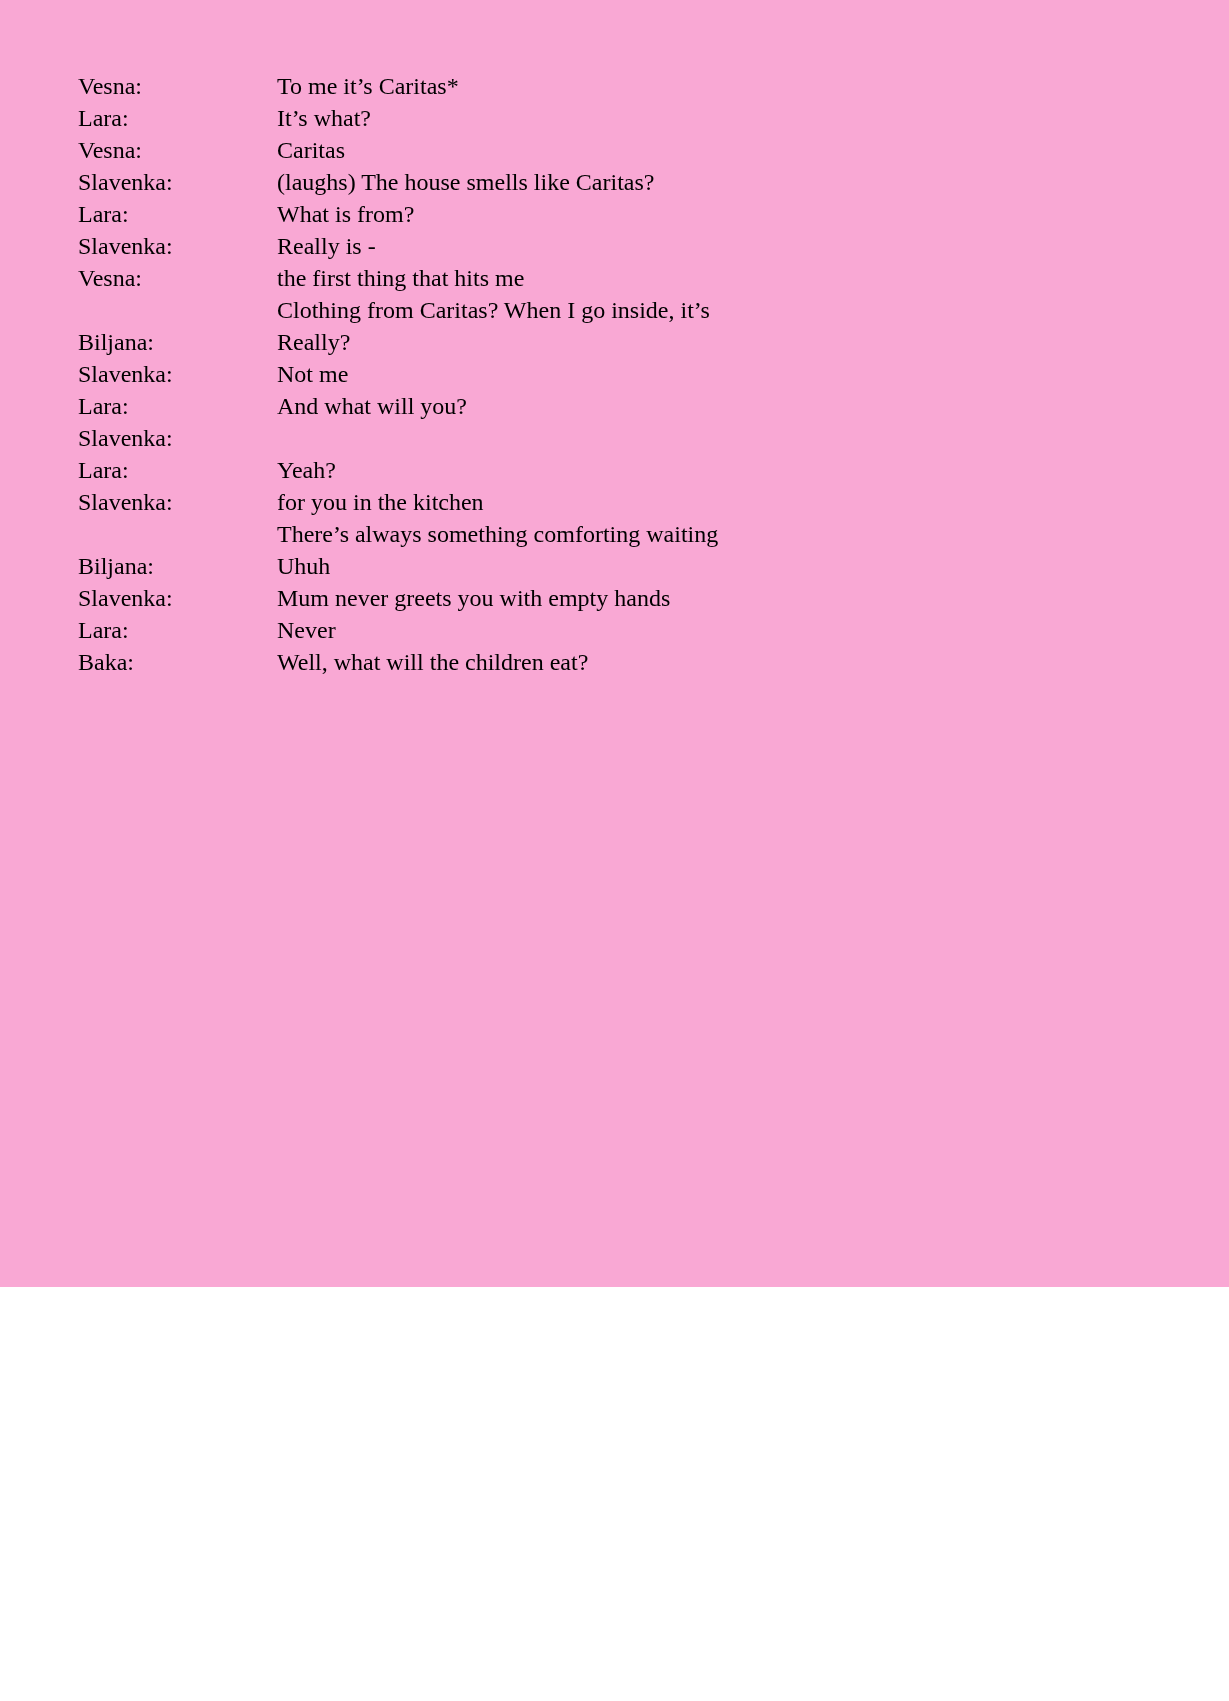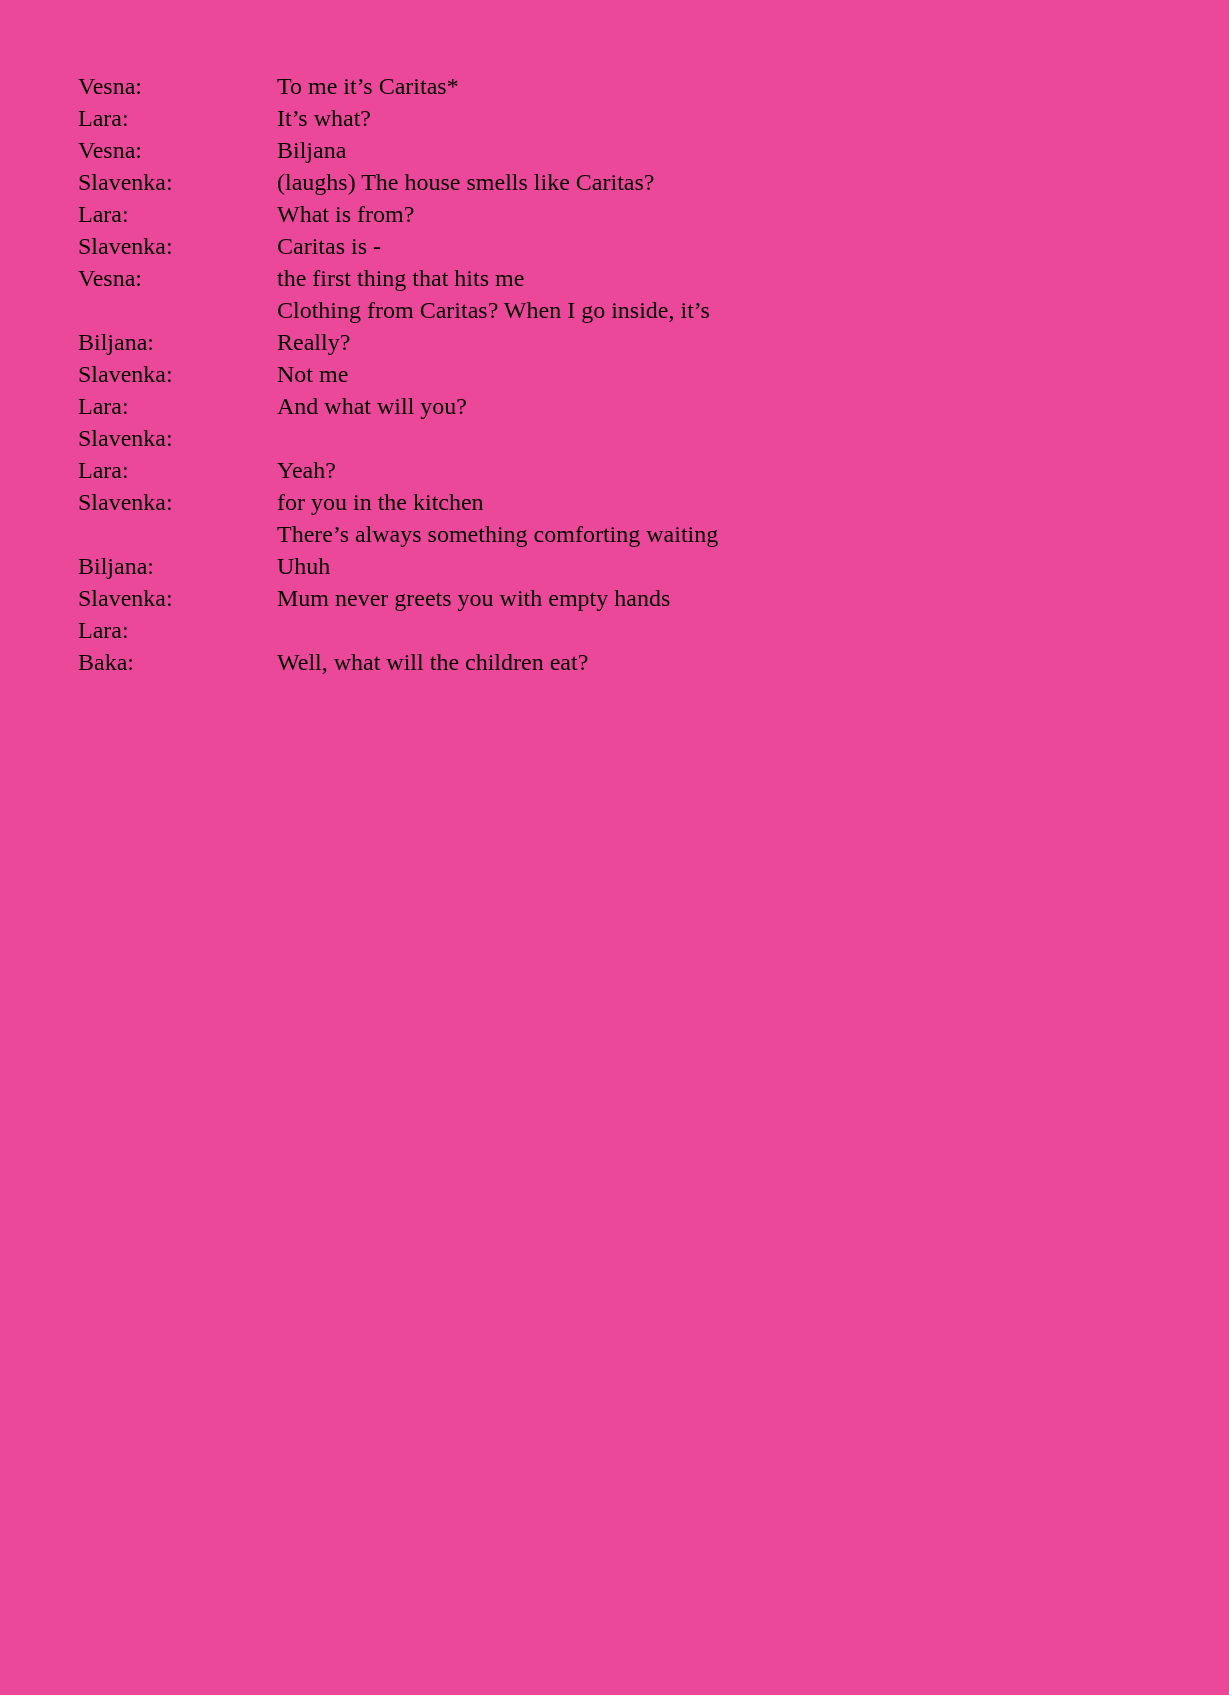--- a/index.html
+++ b/index.html
@@ -3,22 +3,22 @@
 <meta charset="utf-8">
 <style>
   html, body {
     margin: 0;
     padding: 0;
     background: #ffffff;
   }
   .page {
     position: relative;
     width: 1229px;
-    height: 1695px;
-    background: #ec4899;
+    height: 1287px;
+    background: #f9a8d4;
     overflow: hidden;
     font-family: "Liberation Serif", serif;
     color: #000000;
   }
   .transcript {
     position: absolute;
     left: 78px;
     top: 70px;
     font-size: 24px;
     line-height: 32px;
@@ -55,42 +55,42 @@
     <div class="row">
       <div class="speaker">Lara:</div>
       <div class="utterance">
         <div class="line">It’s what?</div>
       </div>
     </div>
 
     <div class="row">
       <div class="speaker">Vesna:</div>
       <div class="utterance">
-        <div class="line">Biljana</div>
+        <div class="line">Caritas</div>
       </div>
     </div>
 
     <div class="row">
       <div class="speaker">Slavenka:</div>
       <div class="utterance">
         <div class="line">(laughs) The house smells like Caritas?</div>
       </div>
     </div>
 
     <div class="row">
       <div class="speaker">Lara:</div>
       <div class="utterance">
         <div class="line">What is from?</div>
       </div>
     </div>
 
     <div class="row">
       <div class="speaker">Slavenka:</div>
       <div class="utterance">
-        <div class="line">Caritas is -</div>
+        <div class="line">Really is -</div>
       </div>
     </div>
 
     <div class="row">
       <div class="speaker">Vesna:</div>
       <div class="utterance">
         <div class="line">the first thing that hits me</div>
         <div class="line">Clothing from Caritas? When I go inside, it’s</div>
       </div>
     </div>
@@ -144,20 +144,23 @@
 
     <div class="row">
       <div class="speaker">Slavenka:</div>
       <div class="utterance">
         <div class="line">Mum never greets you with empty hands</div>
       </div>
     </div>
 
     <div class="row">
       <div class="speaker">Lara:</div>
+      <div class="utterance">
+        <div class="line">Never</div>
+      </div>
     </div>
 
     <div class="row">
       <div class="speaker">Baka:</div>
       <div class="utterance">
         <div class="line">Well, what will the children eat?</div>
       </div>
     </div>
 
   </div>

